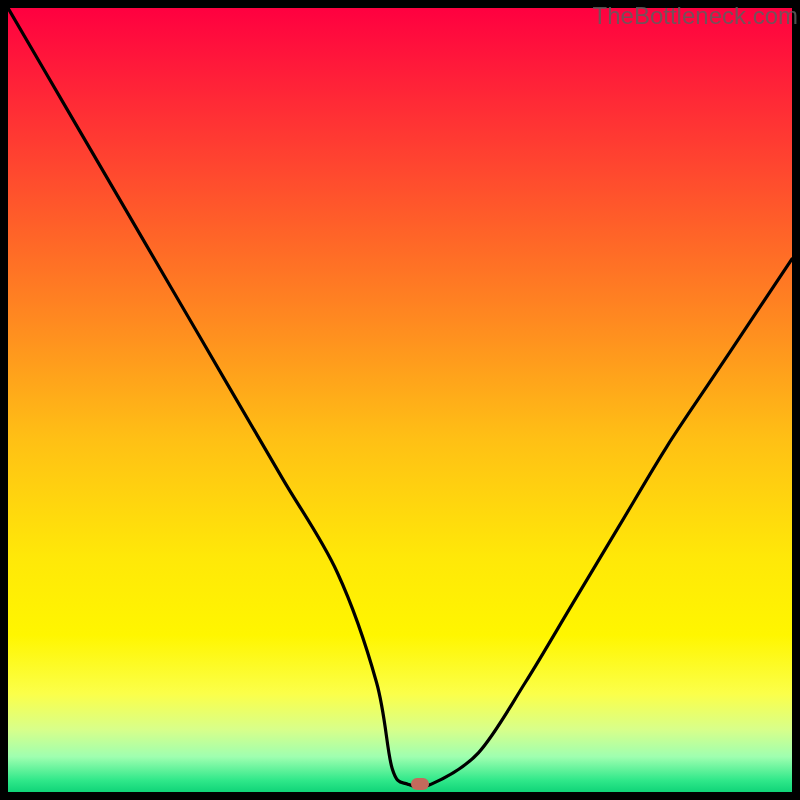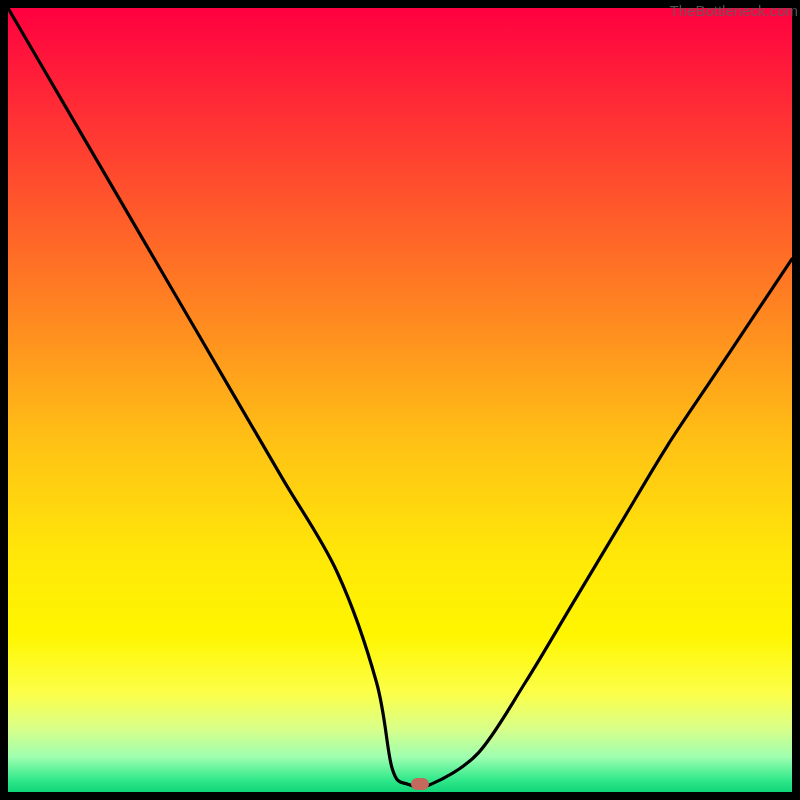--- a/index.html
+++ b/index.html
@@ -44,21 +44,21 @@
     position: absolute;
     width: 18px;
     height: 12px;
     border-radius: 6px;
     transform: translate(-50%, -50%);
   }
   .watermark {
     position: absolute;
     top: 2px;
     right: 2px;
-    font-size: 15px;
+    font-size: 24px;
     font-weight: 400;
     color: #5e5e5e;
     letter-spacing: 0;
     opacity: 0.85;
   }
 </style>
 </head>
 <body>
 
 <div class="plot-frame">

